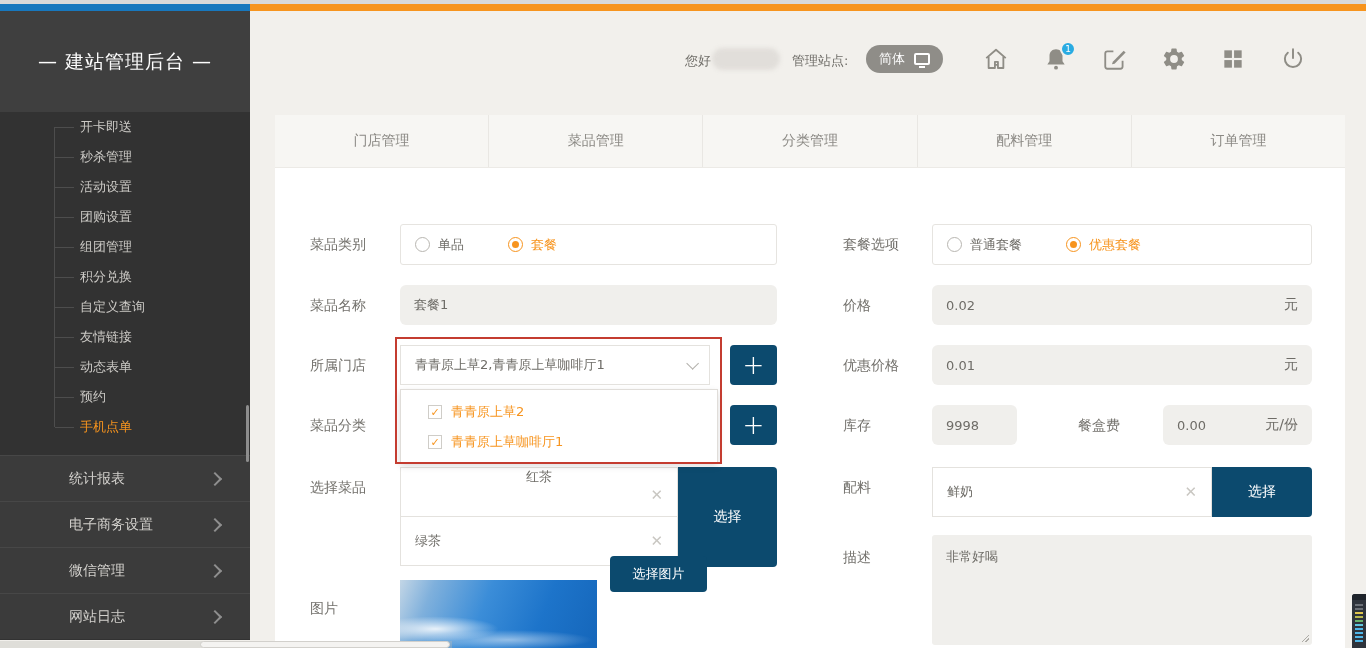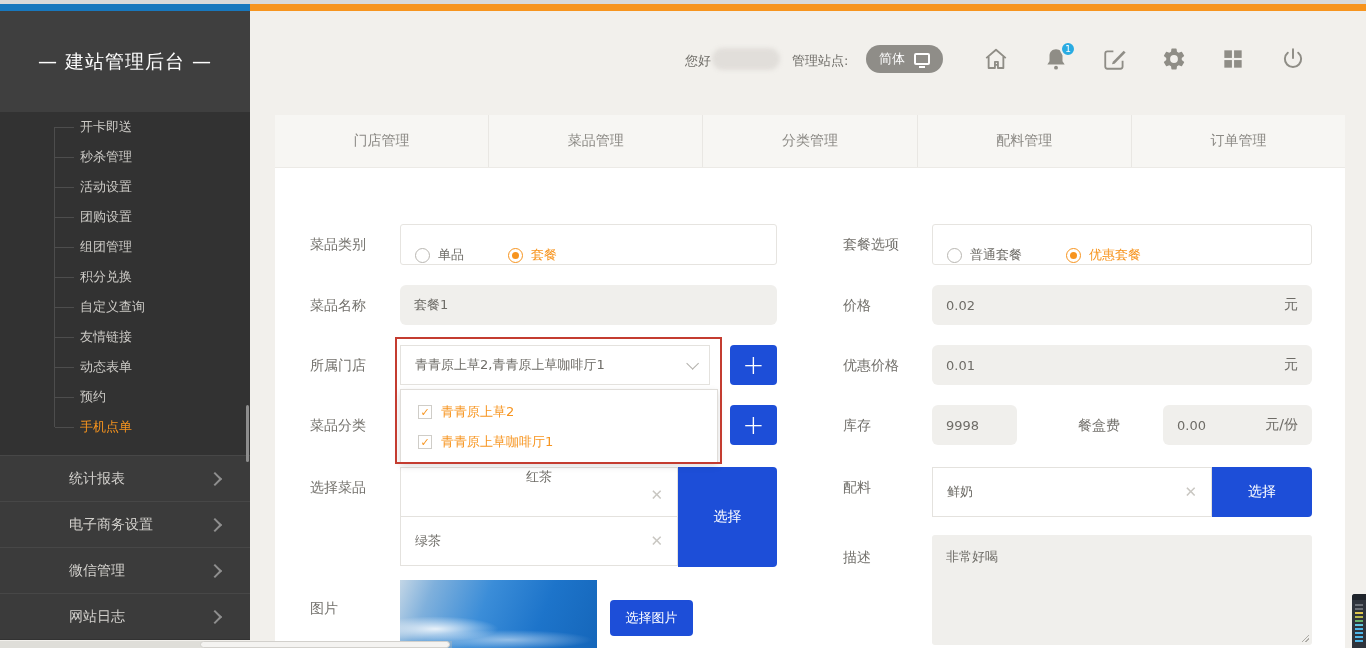--- a/index.html
+++ b/index.html
@@ -49,40 +49,40 @@
   
   .tabbar { position:absolute; left:275px; top:115px; width:1070px; height:53px; display:flex;
             background:#f7f6f3; border-bottom:1px solid #eceae6; }
   .tab { flex:1; display:flex; align-items:center; justify-content:center; font-size:14px; color:#8b8984; cursor:pointer; }
   .tab + .tab { border-left:1px solid #e9e7e3; }
   .panel { position:absolute; left:275px; top:168px; width:1070px; height:480px; background:#fff; }
 
   
   .lbl { position:absolute; font-size:14px; color:#73716c; white-space:nowrap; z-index:2; }
   .radio-box { position:absolute; height:41px; background:#fff; border:1px solid #e6e4e0; border-radius:3px;
-               display:flex; align-items:flex-end; padding:0 14px; gap:44px; z-index:2; }
+               display:flex; align-items:center; padding:0 14px; gap:44px; z-index:2; }
   .radio { display:flex; align-items:center; gap:8px; font-size:13px; color:#6e6c67; cursor:pointer; white-space:nowrap; }
   .ring { width:15px; height:15px; border:1px solid #b8b6b1; border-radius:50%; background:#fff; position:relative; flex:none; }
   .radio.sel { color:#f7941e; }
   .radio.sel .ring { border-color:#f7941e; }
   .radio.sel .ring::after { content:""; position:absolute; inset:3px; border-radius:50%; background:#f7941e; }
   .input-gray { position:absolute; background:#f0efec; border-radius:6px; display:flex; align-items:center;
                 padding:0 14px; font-size:13px; color:#6e6c67; z-index:2; }
   .unit { margin-left:auto; font-size:14px; color:#6e6c67; }
   .white-box { position:absolute; background:#fff; border:1px solid #e4e2de; display:flex; align-items:center;
                padding:0 14px; font-size:13px; color:#6e6c67; z-index:2; }
   .chev-down { margin-left:auto; width:9px; height:9px; border-right:1px solid #b3b1ac; border-bottom:1px solid #b3b1ac;
                transform:rotate(45deg) translateY(-3px); }
   .x-icon { margin-left:auto; color:#c9c7c2; font-size:15px; cursor:pointer; }
   .x-icon::before { content:"✕"; }
-  .btn-gray { position:absolute; background:#1d4ed8; color:#fff; border-radius:4px; display:flex;
+  .btn-gray { position:absolute; background:#0c4a6e; color:#fff; border-radius:4px; display:flex;
               align-items:center; justify-content:center; font-size:14px; cursor:pointer; z-index:2;text-align:right; }
   .plus-btn::before { content:"+"; font-size:26px; font-weight:300; line-height:1; }
   .dropdown { position:absolute; left:400px; top:389px; width:318px; height:74px; background:#fff;
-              border:1px solid #e0ddd9; box-shadow:0 3px 7px rgba(0,0,0,.14); z-index:4; padding:7px 0; }
+              border:1px solid #e0ddd9; box-shadow:0 3px 7px rgba(0,0,0,.14); z-index:4; padding:7px 10px; }
   .dd-row { height:30px; display:flex; align-items:center; padding:0 17px; gap:9px; font-size:13px; color:#f7941e; cursor:pointer; }
   .cb { width:14px; height:14px; border:1px solid #cfcdc8; background:#fff; flex:none;
         display:flex; align-items:center; justify-content:center; }
   .cb::after { content:"✓"; color:#f7941e; font-size:11px; font-weight:bold; line-height:1; }
   .red-rect { position:absolute; left:395px; top:337px; width:327px; height:127px; border:2px solid #c43c30;
               z-index:5; pointer-events:none; }
   .dish-row { position:absolute; left:400px; width:278px; height:50px; background:#fff; border:1px solid #e4e2de;
               display:flex; align-items:center; padding:0 14px; font-size:13px; color:#6e6c67; z-index:2; }
   .textarea { position:absolute; left:932px; top:535px; width:380px; height:110px; background:#f0efec;
               border-radius:3px; padding:13px 14px; font-size:13px; color:#6e6c67; z-index:2; }
@@ -250,21 +250,21 @@
   <span class="x-icon"></span>
 </div>
 <div class="dish-row" style="top:516px;">
   <span>绿茶</span>
   <span class="x-icon"></span>
 </div>
 <div class="btn-gray" style="left:678px; top:467px; width:99px; height:100px; border-radius:0 4px 4px 0;">选择</div>
 
 <div class="lbl" style="left:310px; top:600px;">图片</div>
 <div class="img-preview"></div>
-<div class="btn-gray" style="left:610px; top:600px; width:83px; height:36px; font-size:13px;">选择图片</div>
+<div class="btn-gray" style="left:610px; top:556px; width:97px; height:36px; font-size:13px;">选择图片</div>
 
 <div class="lbl" style="left:843px; top:236px;">套餐选项</div>
 <div class="radio-box" style="left:932px; top:224px; width:380px;">
   <span class="radio">
     <span class="ring"></span>
     <span>普通套餐</span>
   </span>
   <span class="radio sel">
     <span class="ring"></span>
     <span>优惠套餐</span>

